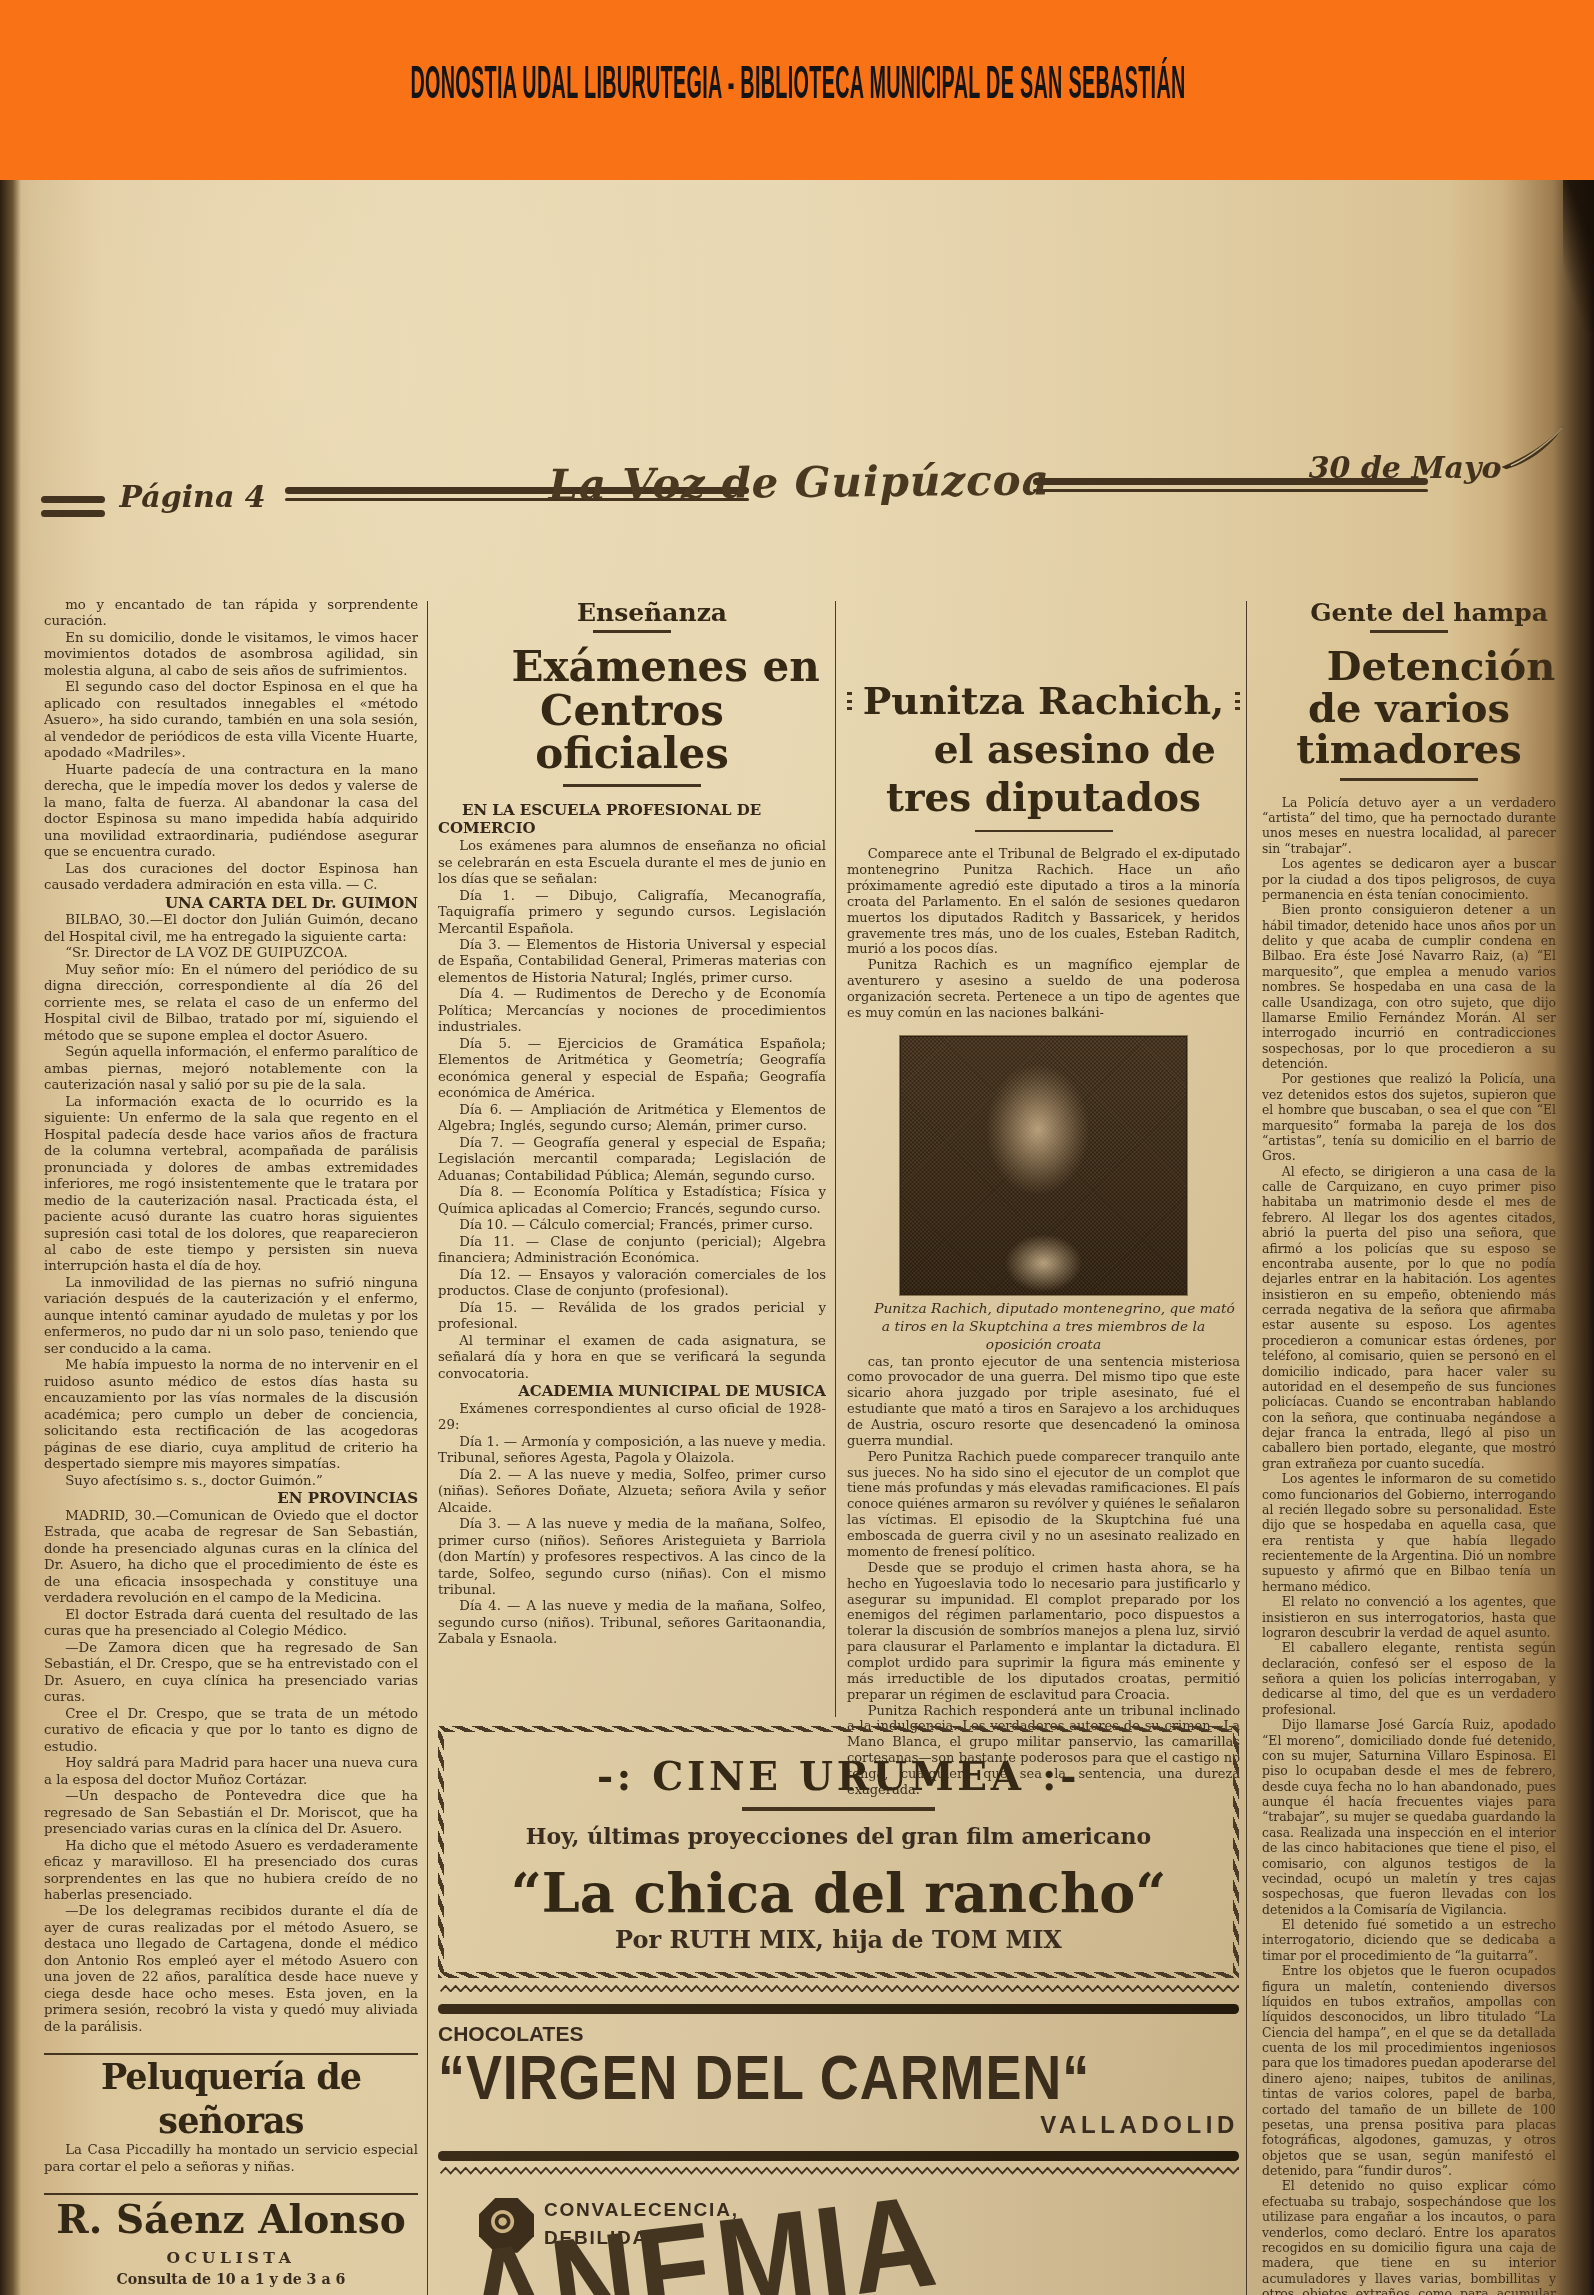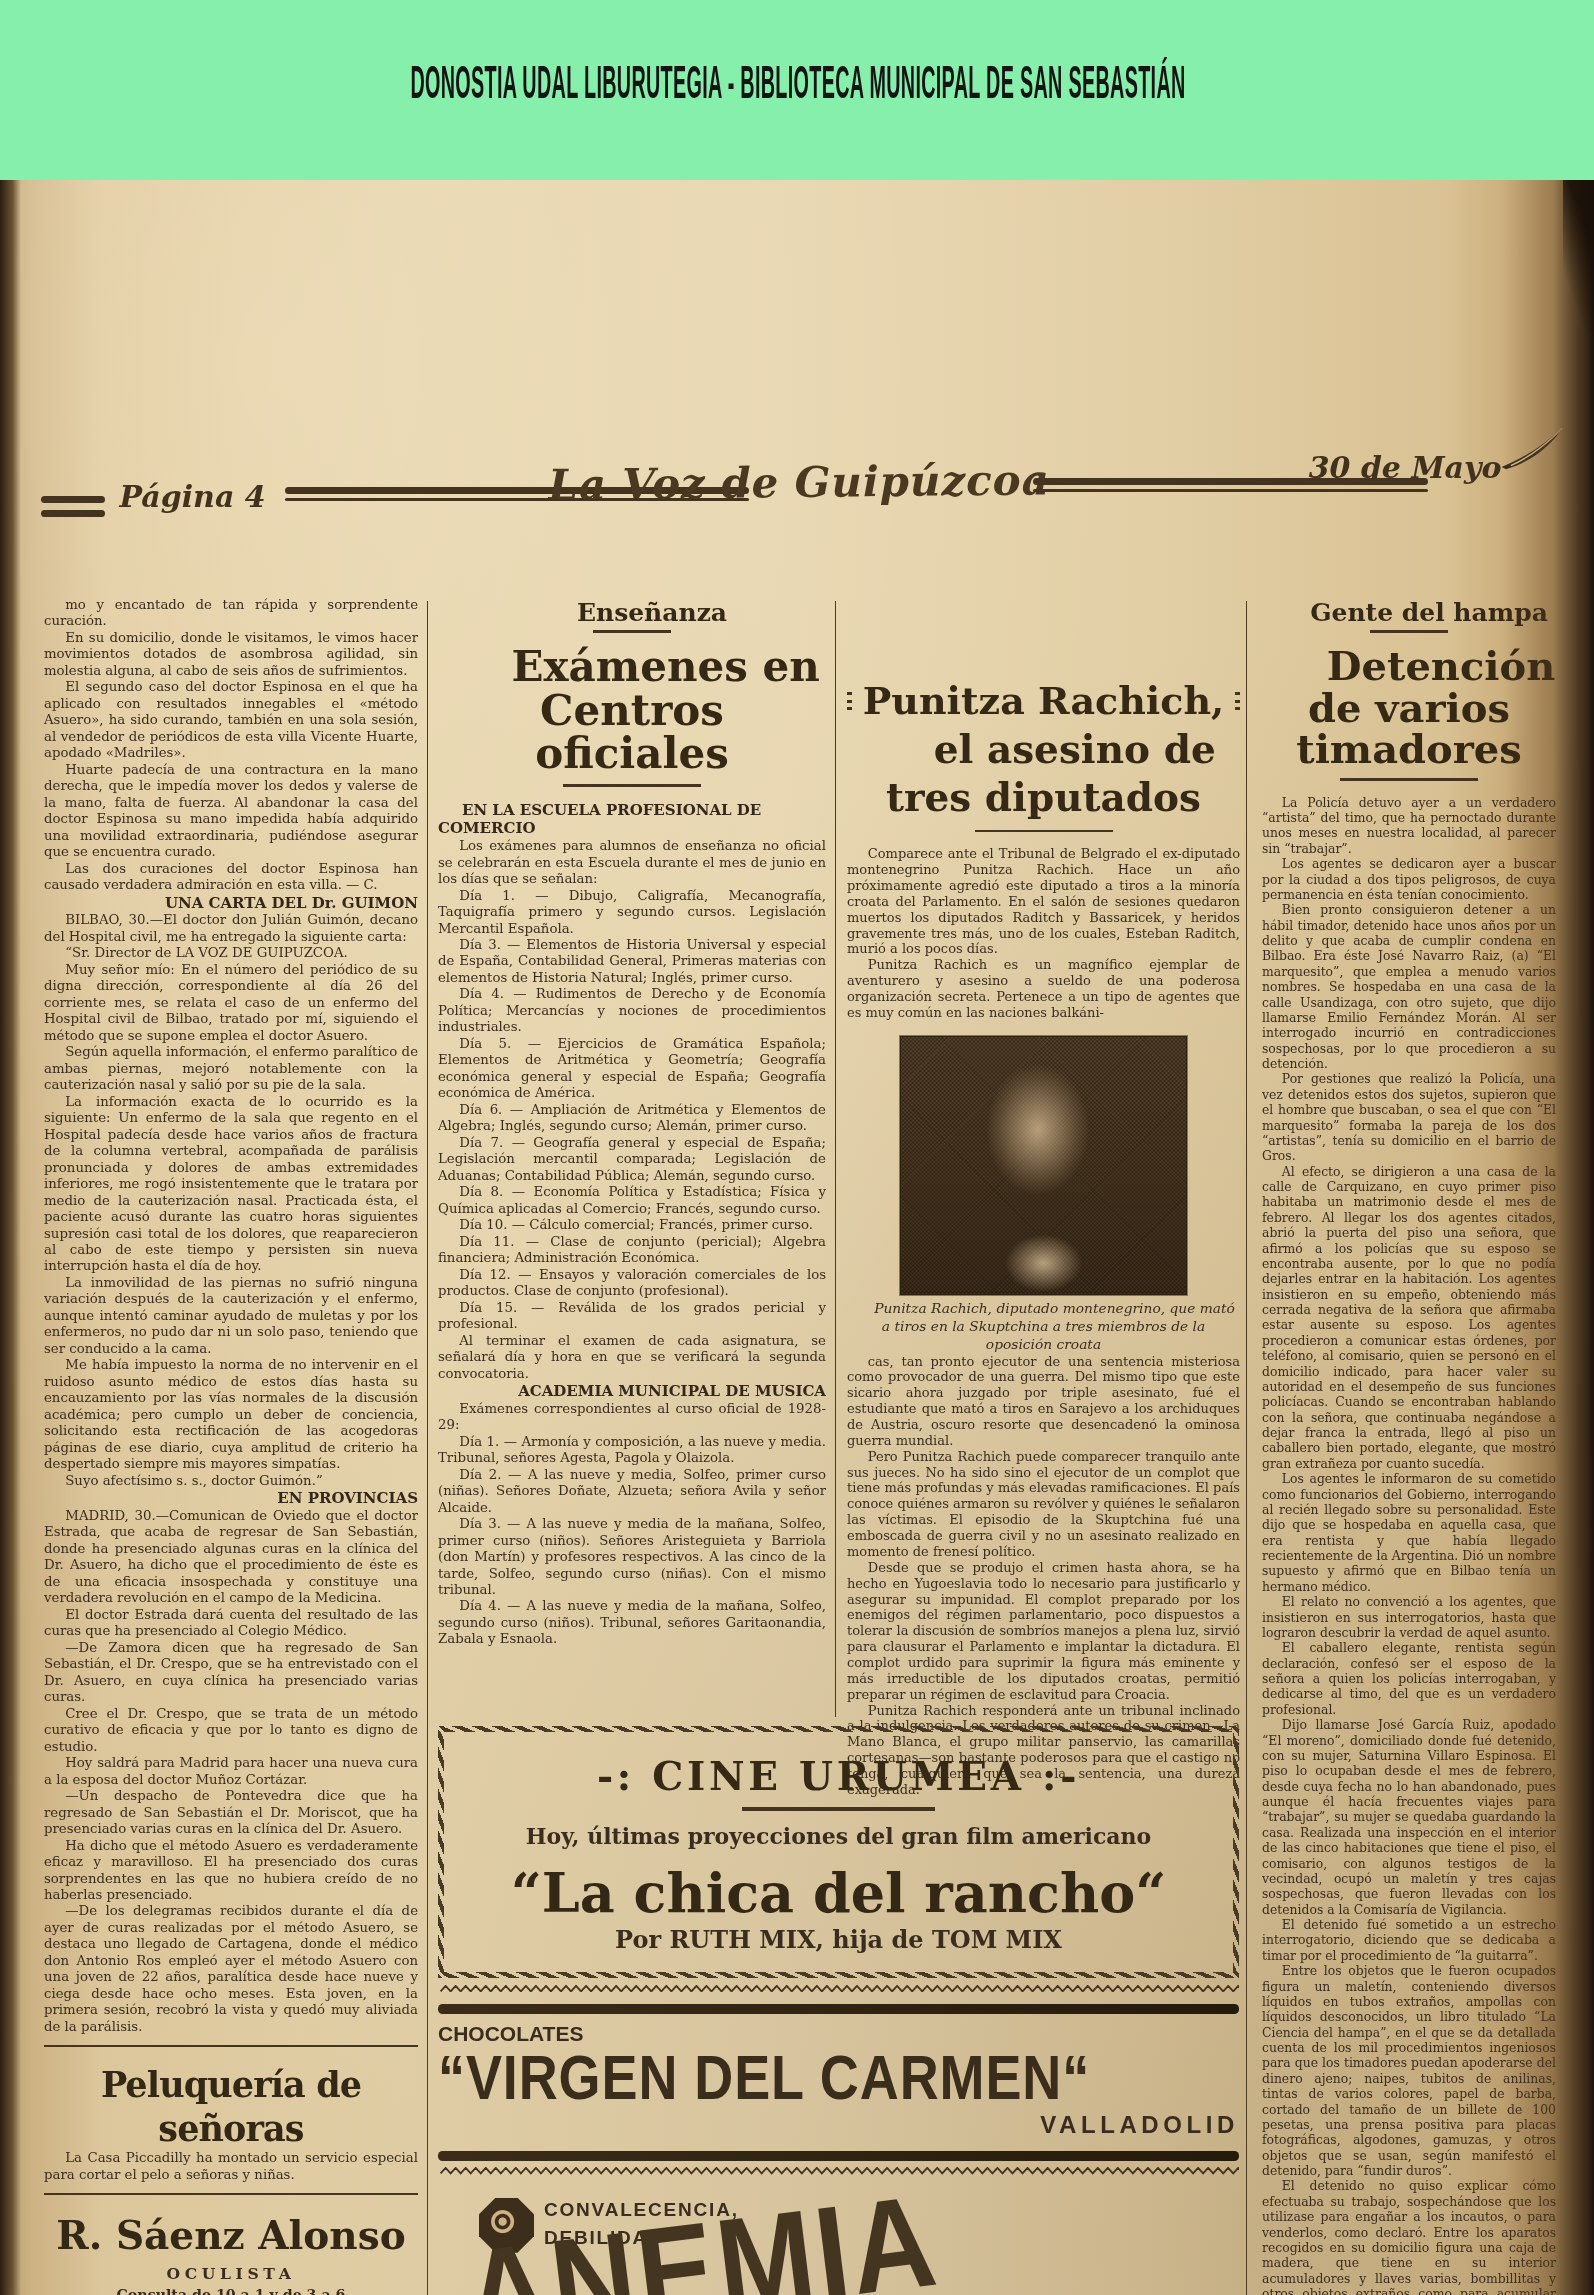--- a/index.html
+++ b/index.html
@@ -1,19 +1,19 @@
 <!DOCTYPE html>
 <html style="font-size:7.3px"><head>
 <meta charset="utf-8">
 <style>
   html,body{margin:0;padding:0;background:#ffffff;}
   #stage{position:relative;width:1595px;height:2498px;overflow:hidden;background:#ffffff;
          font-family:"DejaVu Serif","Liberation Serif",serif;color:#3a2d1f;}
   
-  .archive{position:absolute;top:0;left:0;width:100%;height:180px;background:#86efac;}
+  .archive{position:absolute;top:0;left:0;width:100%;height:180px;background:#f97316;}
   .archive span{position:absolute;top:55px;left:50%;transform:translateX(-50%) scale(.60,1.42);
     transform-origin:center top;white-space:nowrap;font-family:"Liberation Sans","DejaVu Sans",sans-serif;
     font-weight:700;font-size:33px;letter-spacing:0.5px;color:#151515;}
   
   .paper{position:absolute;top:180px;left:0;width:1595px;height:2294px;
      background:
        radial-gradient(ellipse at 18% 8%, rgba(255,244,214,.35), transparent 45%),
        radial-gradient(ellipse at 80% 90%, rgba(120,90,50,.25), transparent 55%),
        linear-gradient(90deg,#b99e6e 0px,#cdb284 32px,#dcc69b 101px,#e2d0a8 413px,#e5d4ae 780px,#e2cfa6 1148px,#d9c294 1446px,#c3a06c 1552px,#8a6b42 1595px),
        #d9c499;}
@@ -62,21 +62,21 @@
   
   .photo{width:285px;height:257px;margin:15.6px auto 4.6px;border:1.8px solid #2e2313;outline:0.9px solid #8a7350;
     background:
       radial-gradient(ellipse 69px 87px at 48% 36%, rgba(205,178,138,.85), rgba(150,125,92,.25) 60%, transparent 75%),
       radial-gradient(ellipse 55px 41px at 50% 88%, rgba(214,190,150,.8), transparent 70%),
       repeating-linear-gradient(45deg, rgba(20,12,4,.28) 0 1.4px, rgba(0,0,0,0) 1.4px 2.8px),
       repeating-linear-gradient(-45deg, rgba(20,12,4,.28) 0 1.4px, rgba(0,0,0,0) 1.4px 2.8px),
       linear-gradient(180deg,#57432c,#4a3823 60%,#3f2f1c);}
   .caption{font-style:italic;text-align:center;text-indent:0;font-size:13.8px;line-height:1.3;margin:2.8px 0 12px;}
   
-  .adblock{border-top:2.8px solid #43331f;margin-top:10px;padding-top:16px;text-align:center;}
+  .adblock{border-top:2.8px solid #43331f;margin-top:18px;padding-top:0;text-align:center;}
   .adblock.first{border-top:2.3px solid #43331f;}
   .ad-title-1{font-size:35px;font-weight:700;letter-spacing:-0.9px;color:#33271а;color:#332716;}
   .ad-title-2{font-size:39px;font-weight:700;color:#332716;}
   .ad-role{font-size:15.6px;font-weight:700;letter-spacing:4.6px;margin-top:4.6px;}
   .ad-line{font-size:14.2px;font-weight:700;margin-top:3.7px;}
   .ad-body{font-size:13.3px;text-align:justify;text-indent:1.6em;margin-top:3.7px;}
   svg.wave{display:block;margin:6.4px auto 0;}
   
   #adsmid{position:absolute;left:438px;top:1726px;width:801px;height:744px;}
   .cinebox{border:6.4px solid #4a3a25;border-image:repeating-linear-gradient(45deg,#4a3a25 0 7.3px,rgba(0,0,0,0) 7.3px 13.8px) 14;

